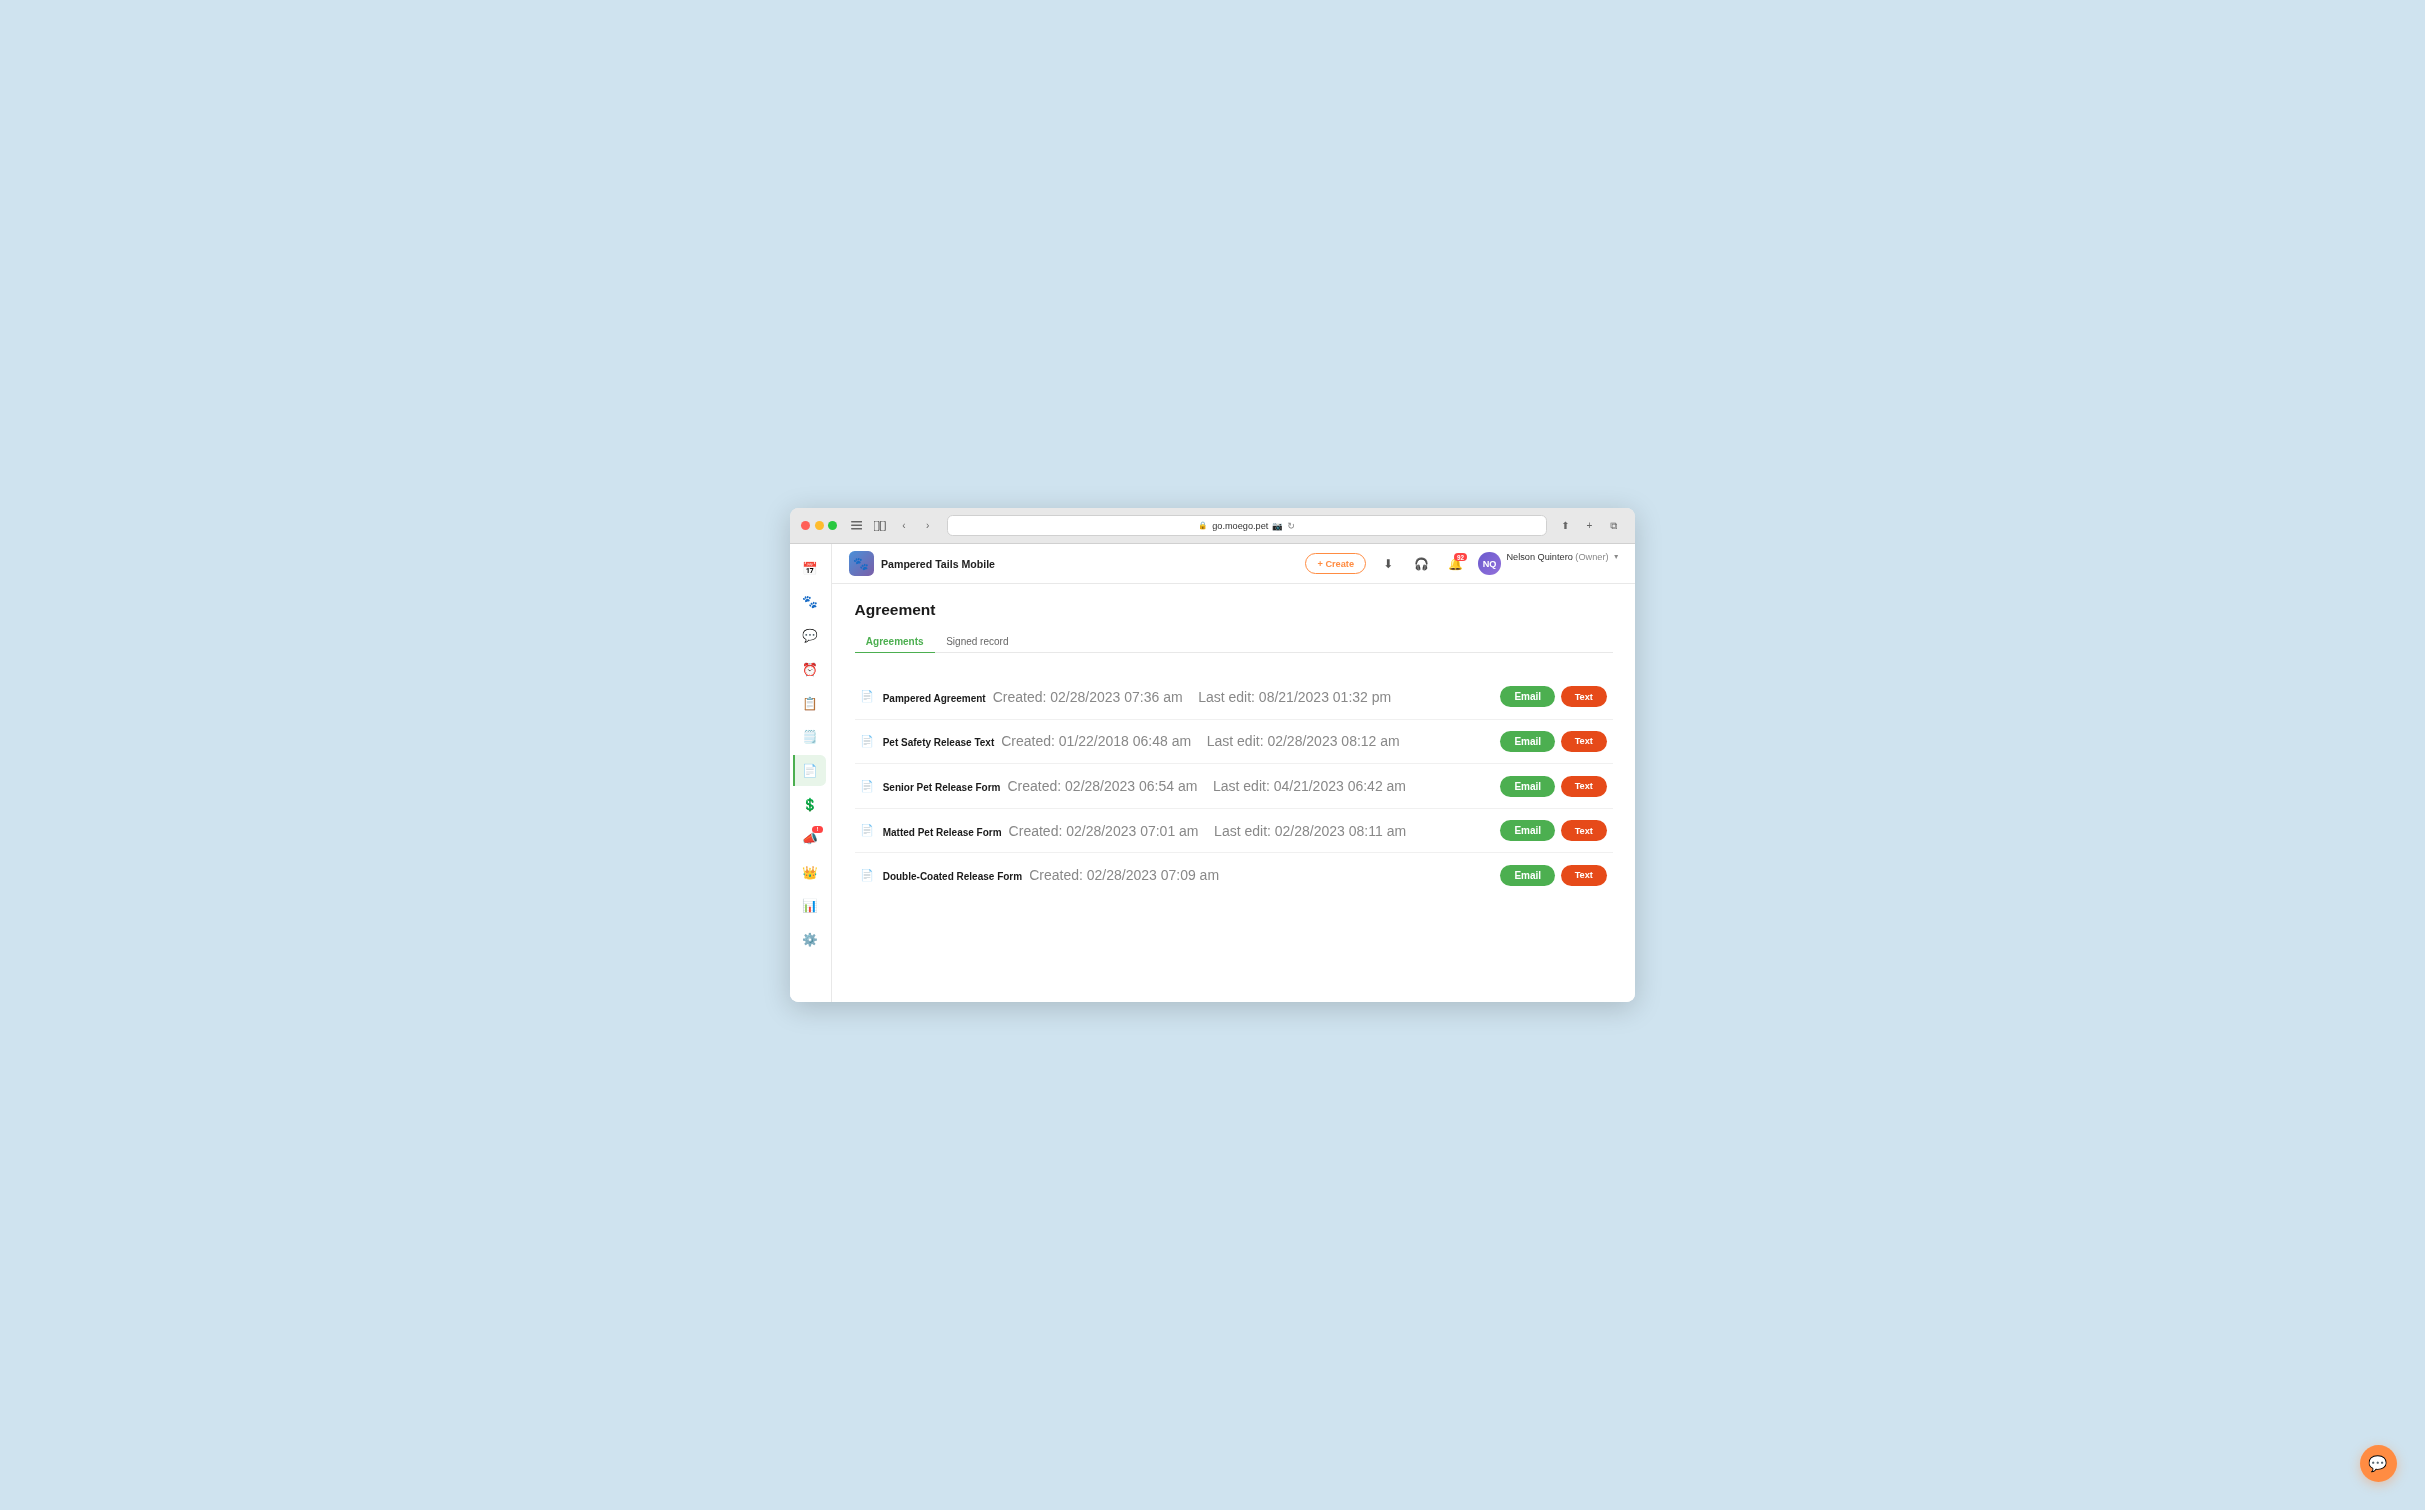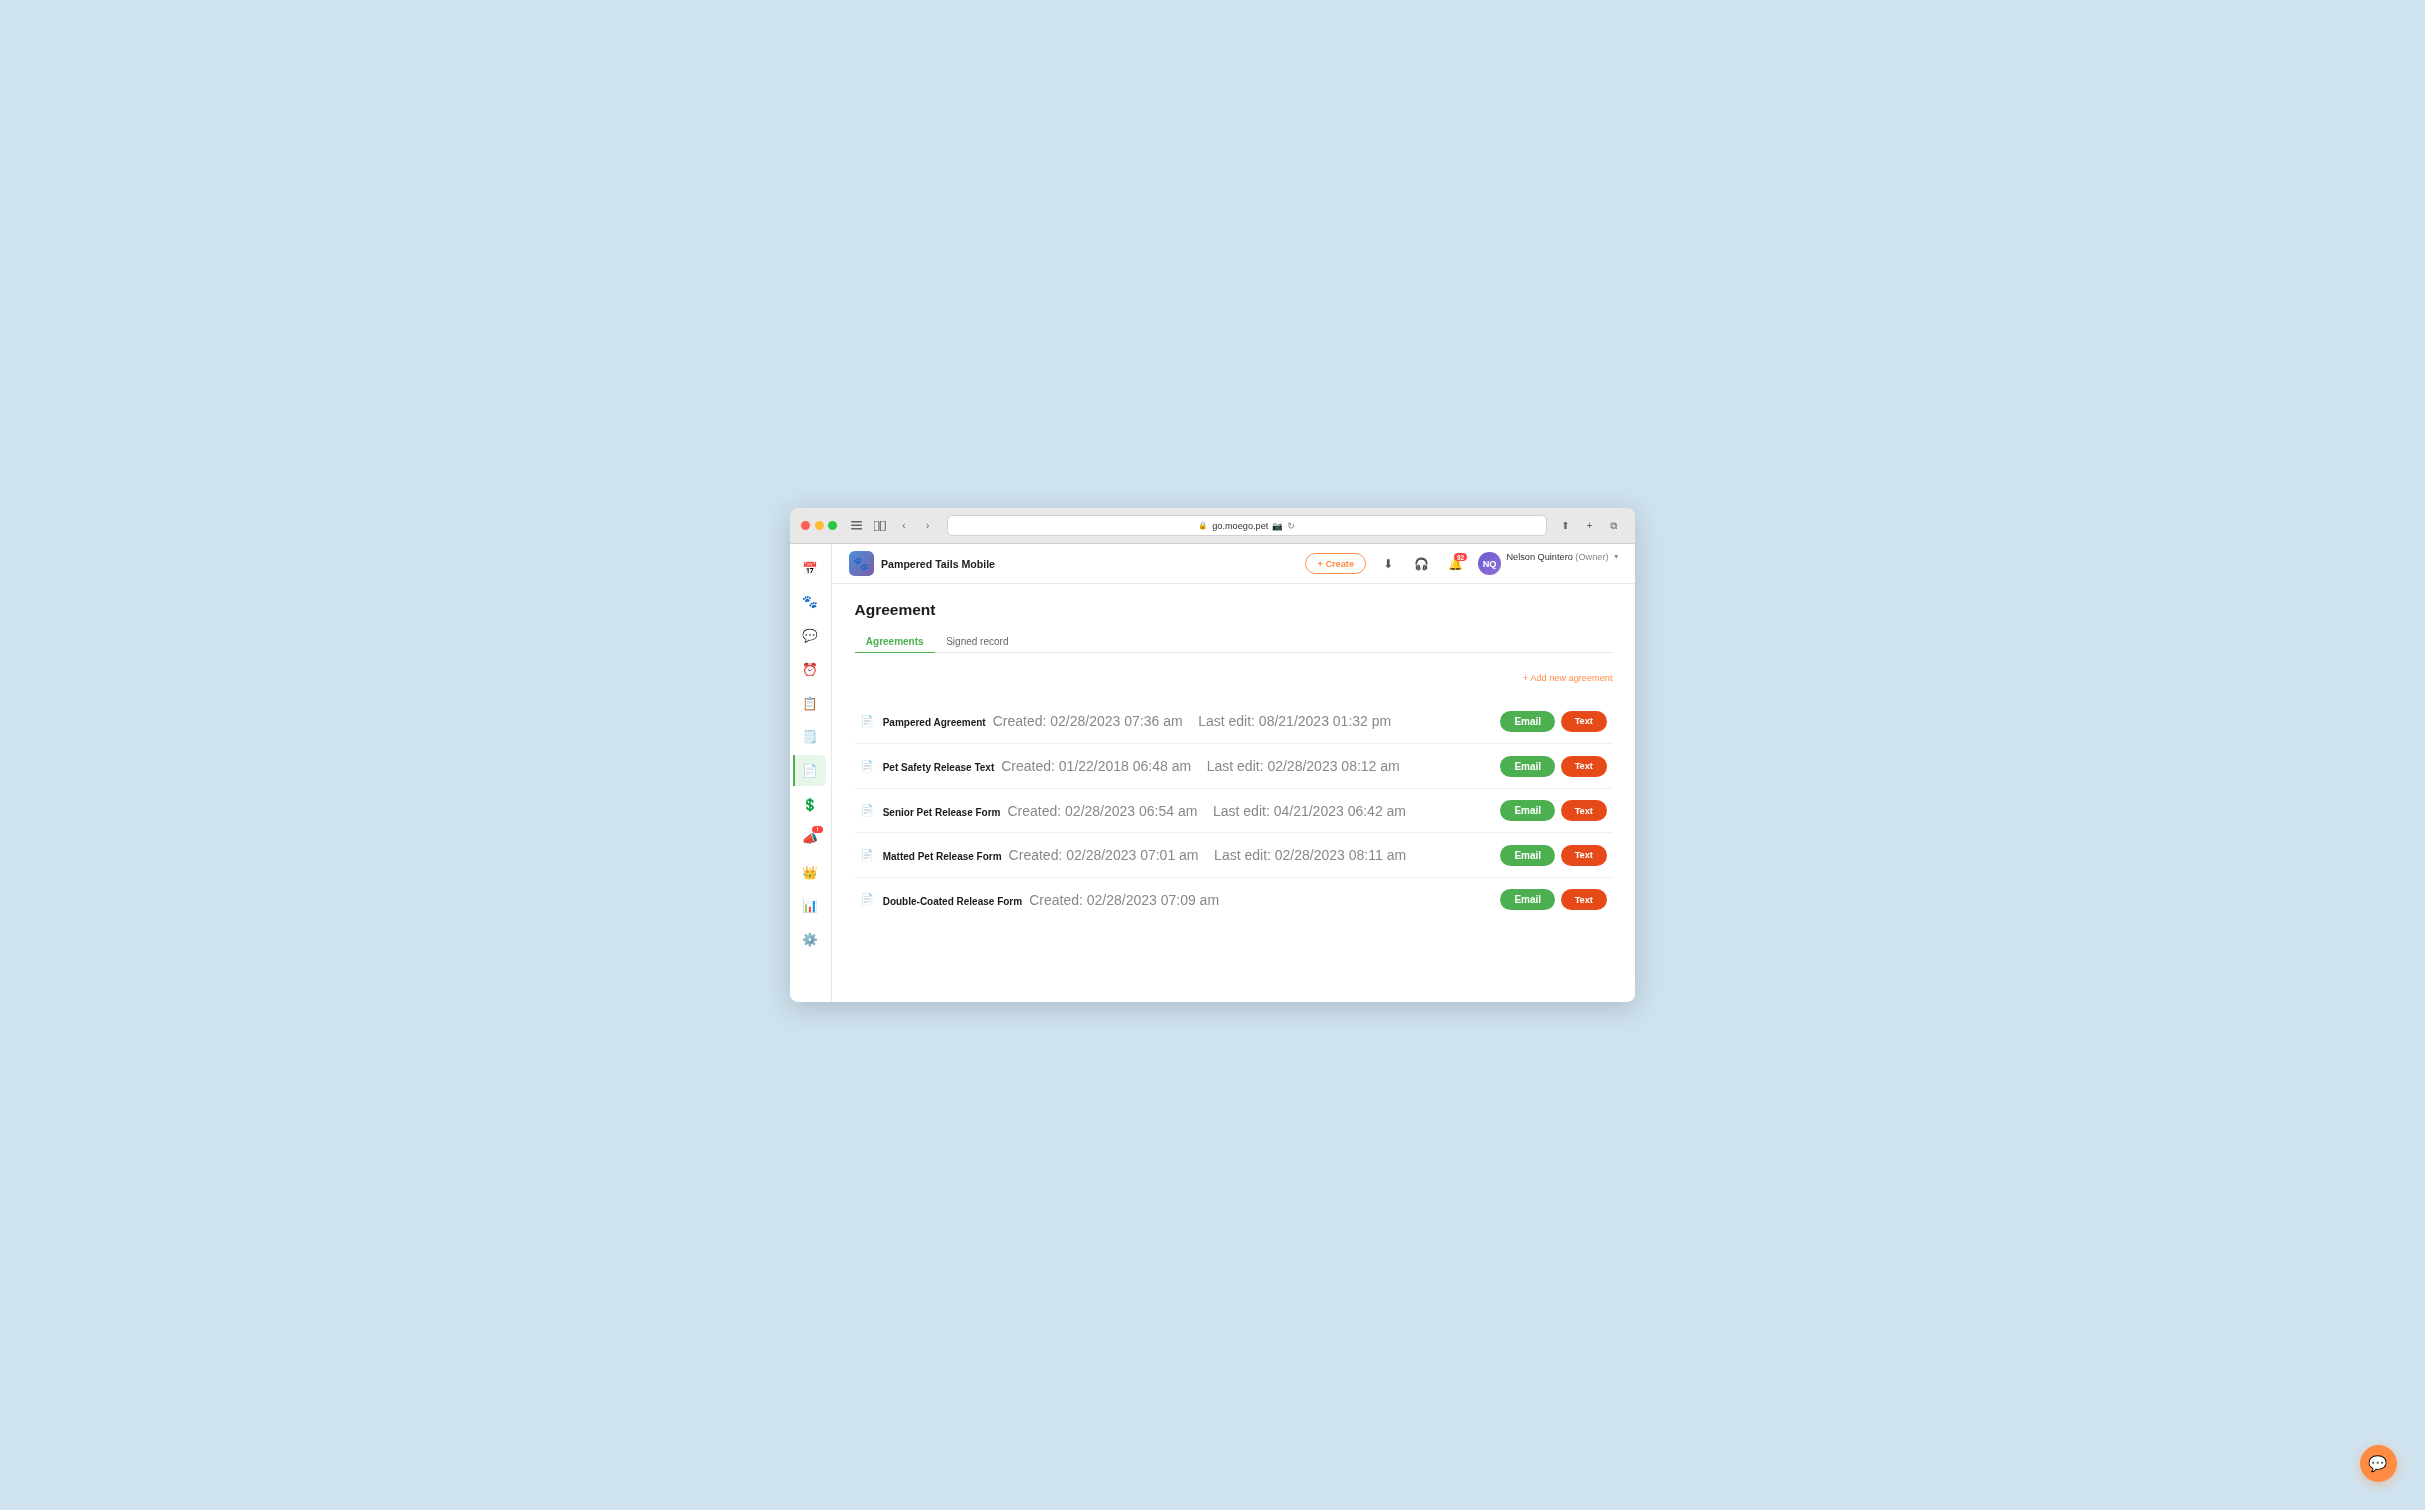--- a/index.html
+++ b/index.html
@@ -206,21 +206,21 @@
     }
     .page-title {
       font-size: 15.5px; font-weight: 700; color: #1a1a1a;
       margin-bottom: 11.3px;
     }
 
     
     .tabs {
       display: flex; gap: 0;
       border-bottom: 1.4px solid #e8e8e8;
-      margin-bottom: 0;
+      margin-bottom: 8px;
     }
     .tab {
       padding: 5.6px 11.3px;
       font-size: 10px; font-weight: 500;
       cursor: pointer;
       color: #666;
       border-bottom: 1.4px solid transparent;
       margin-bottom: -1.4px;
     }
     .tab.active {
@@ -419,21 +419,20 @@
         <div class="tabs">
           <div class="tab active">
             <span>Agreements</span>
           </div>
           <div class="tab">
             <span>Signed record</span>
           </div>
         </div>
 
         <div class="agreement-section">
-          <div class="add-link">+ Add new agreement</div>
 
           <div class="agreement-list">
 
             <div class="agreement-row">
               <span class="doc-icon">📄</span>
               <div class="agreement-info">
                 <span class="agreement-name">Pampered Agreement</span>
                 <span class="agreement-meta">
                   <span>Created: 02/28/2023 07:36 am</span>
                   &nbsp;&nbsp;

